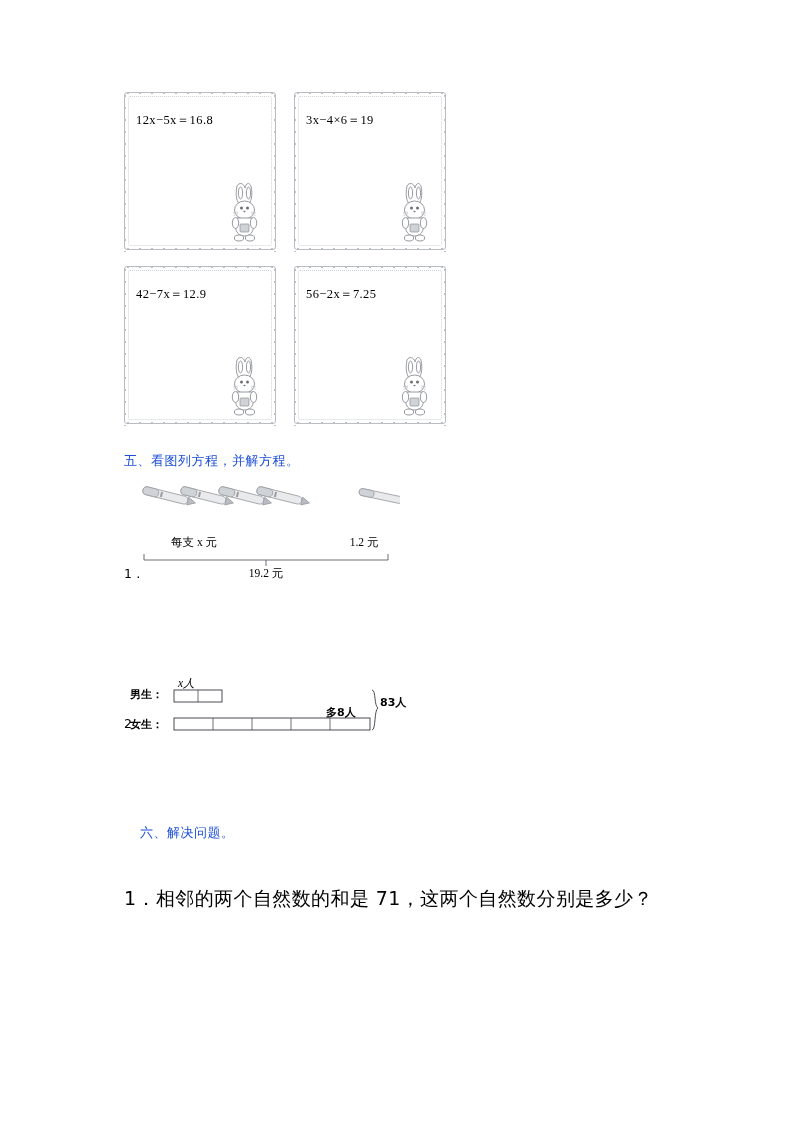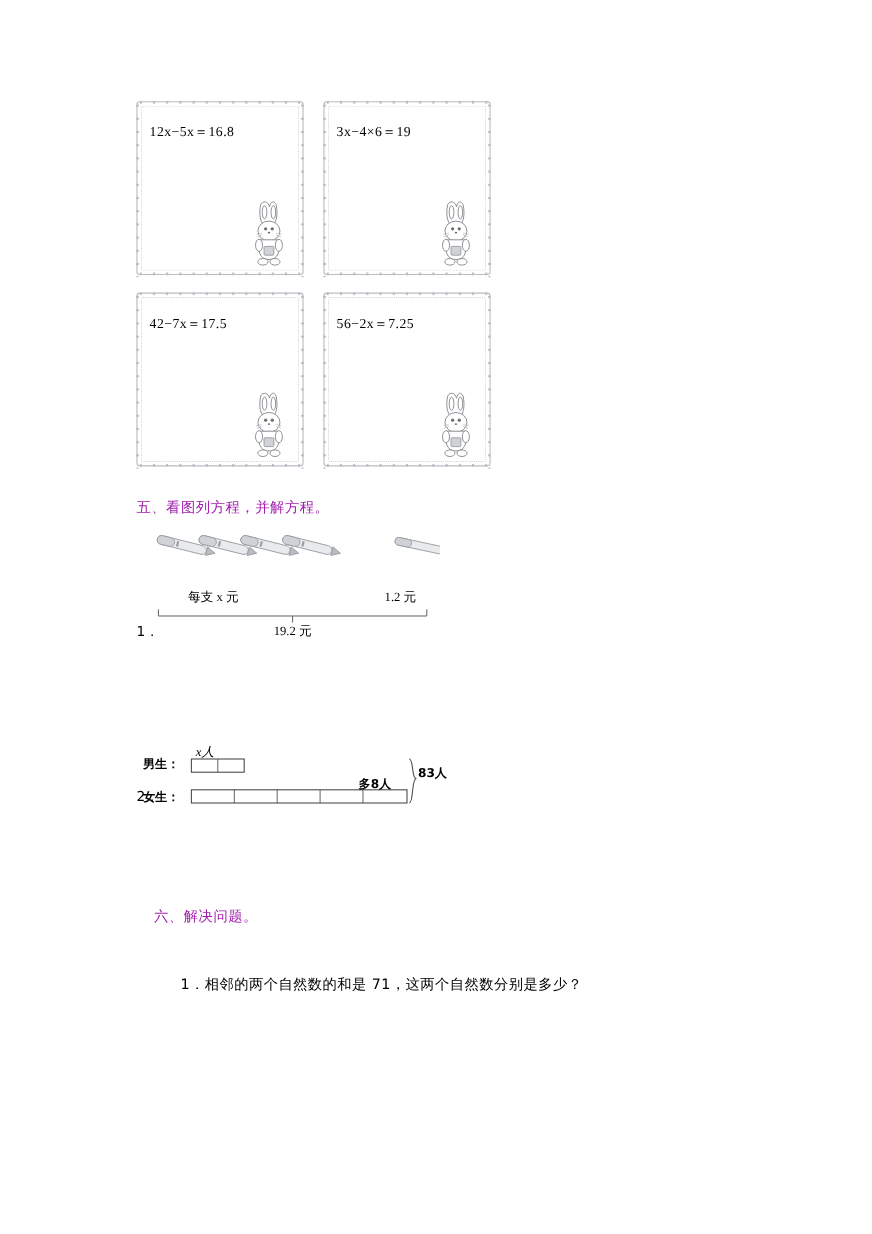--- a/index.html
+++ b/index.html
@@ -76,21 +76,21 @@
     width: 44px;
     height: 66px;
   }
 
   
   .sec-head {
     position: absolute;
     font-family: "DejaVu Sans", sans-serif;
     font-size: 13px;
     letter-spacing: 0.5px;
-    color: #a21caf;
+    color: #1d4ed8;
   }
   #sec5 { left: 124px; top: 452px; }
   #sec6 { left: 140px; top: 824px; }
 
   
   .pen-fig {
     position: absolute;
     left: 138px;
     top: 478px;
     width: 262px;
@@ -119,23 +119,22 @@
     width: 280px;
     height: 62px;
   }
 
   
   .wp {
     position: absolute;
     left: 124px;
     top: 886px;
     font-family: "DejaVu Sans", sans-serif;
-    font-size: 13px;
+    font-size: 19px;
     letter-spacing: 0.4px;
-    margin-left: 40px;
   }
 
   .svgtxt {
     font-family: "DejaVu Sans", sans-serif;
     font-size: 11px;
     fill: #000;
   }
   .svgtxt-s {
     font-family: "Liberation Serif", serif;
     font-size: 11.5px;
@@ -211,21 +210,21 @@
         </svg>
       </div>
 
     </div>
 
     <div class="eq-row">
 
       <div class="eq-box">
         <div class="frame"></div>
         <div class="scallop"></div>
-        <div class="eq-text">42−7x＝17.5</div>
+        <div class="eq-text">42−7x＝12.9</div>
         <svg class="rabbit" viewBox="0 0 44 66">
           <g fill="#ffffff" stroke="#8c8f94" stroke-width="0.9">
             <path d="M13 6 C11 16 13 22 16 25 L24 25 C27 22 29 16 27 6 C25 2 22 3 21 8 C20 3 15 2 13 6 Z"></path>
             <ellipse cx="16.5" cy="13" rx="2.1" ry="6"></ellipse>
             <ellipse cx="24.5" cy="13" rx="2.1" ry="6"></ellipse>
             <ellipse cx="20.5" cy="30" rx="10" ry="9"></ellipse>
             <path d="M12 38 C10 48 12 56 20.5 56 C29 56 31 48 29 38 Z"></path>
             <ellipse cx="11.5" cy="43" rx="3.2" ry="5.5"></ellipse>
             <ellipse cx="29.5" cy="43" rx="3.2" ry="5.5"></ellipse>
             <ellipse cx="15" cy="58" rx="4.6" ry="3"></ellipse>

